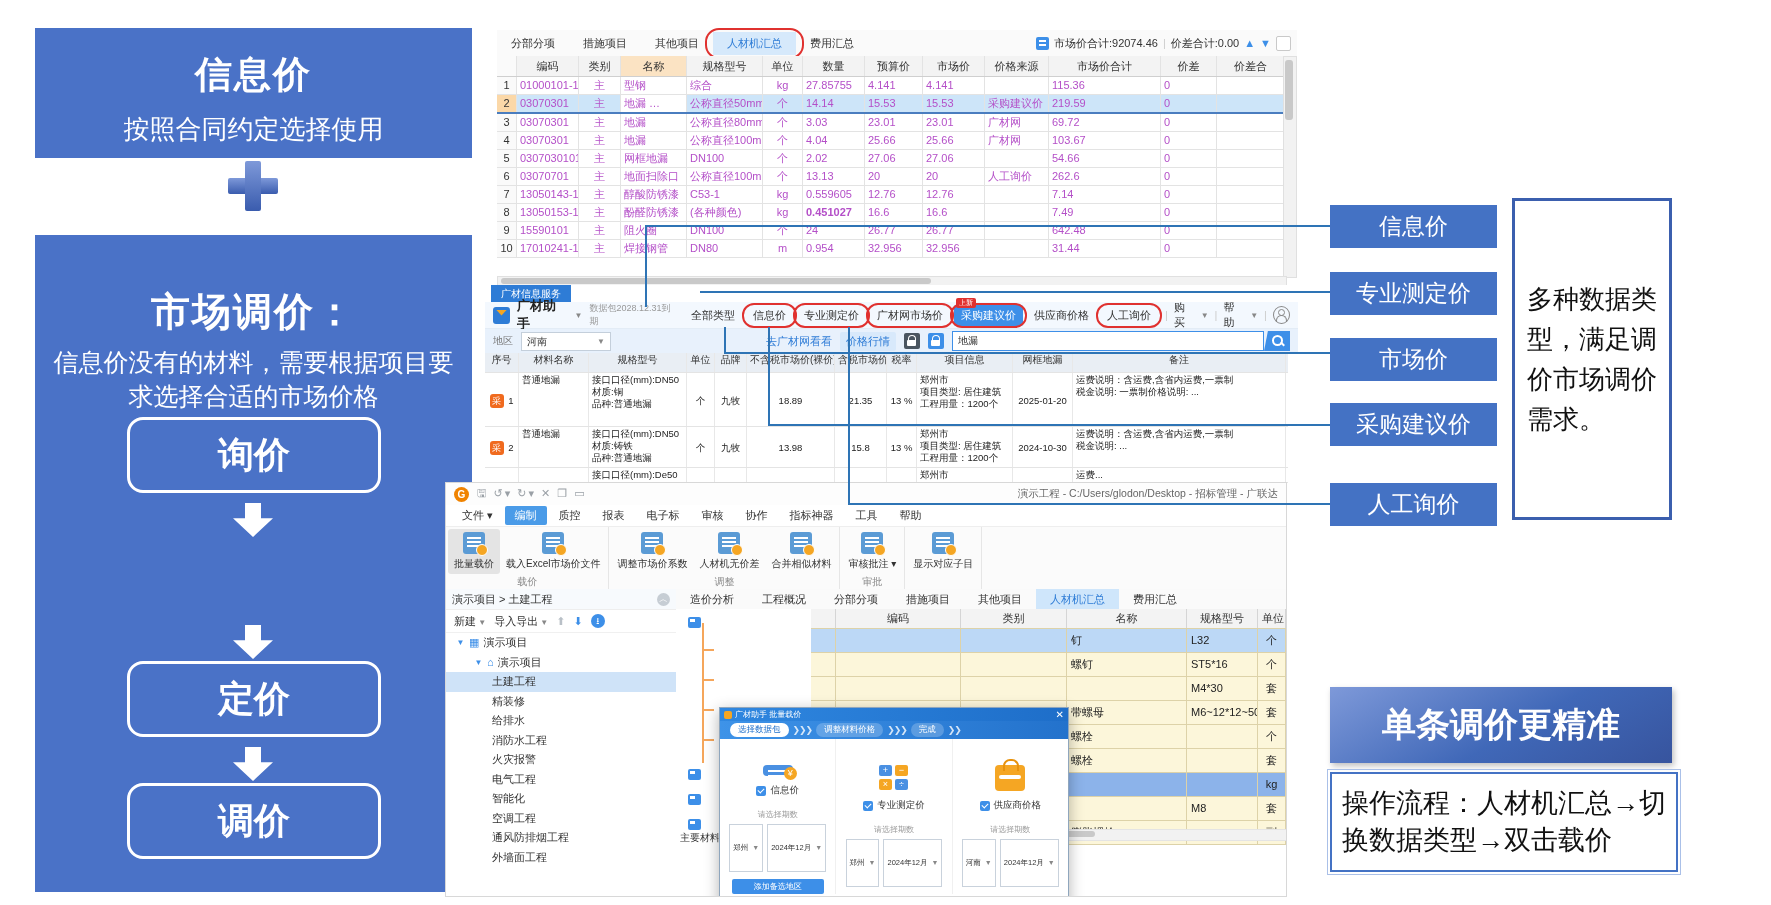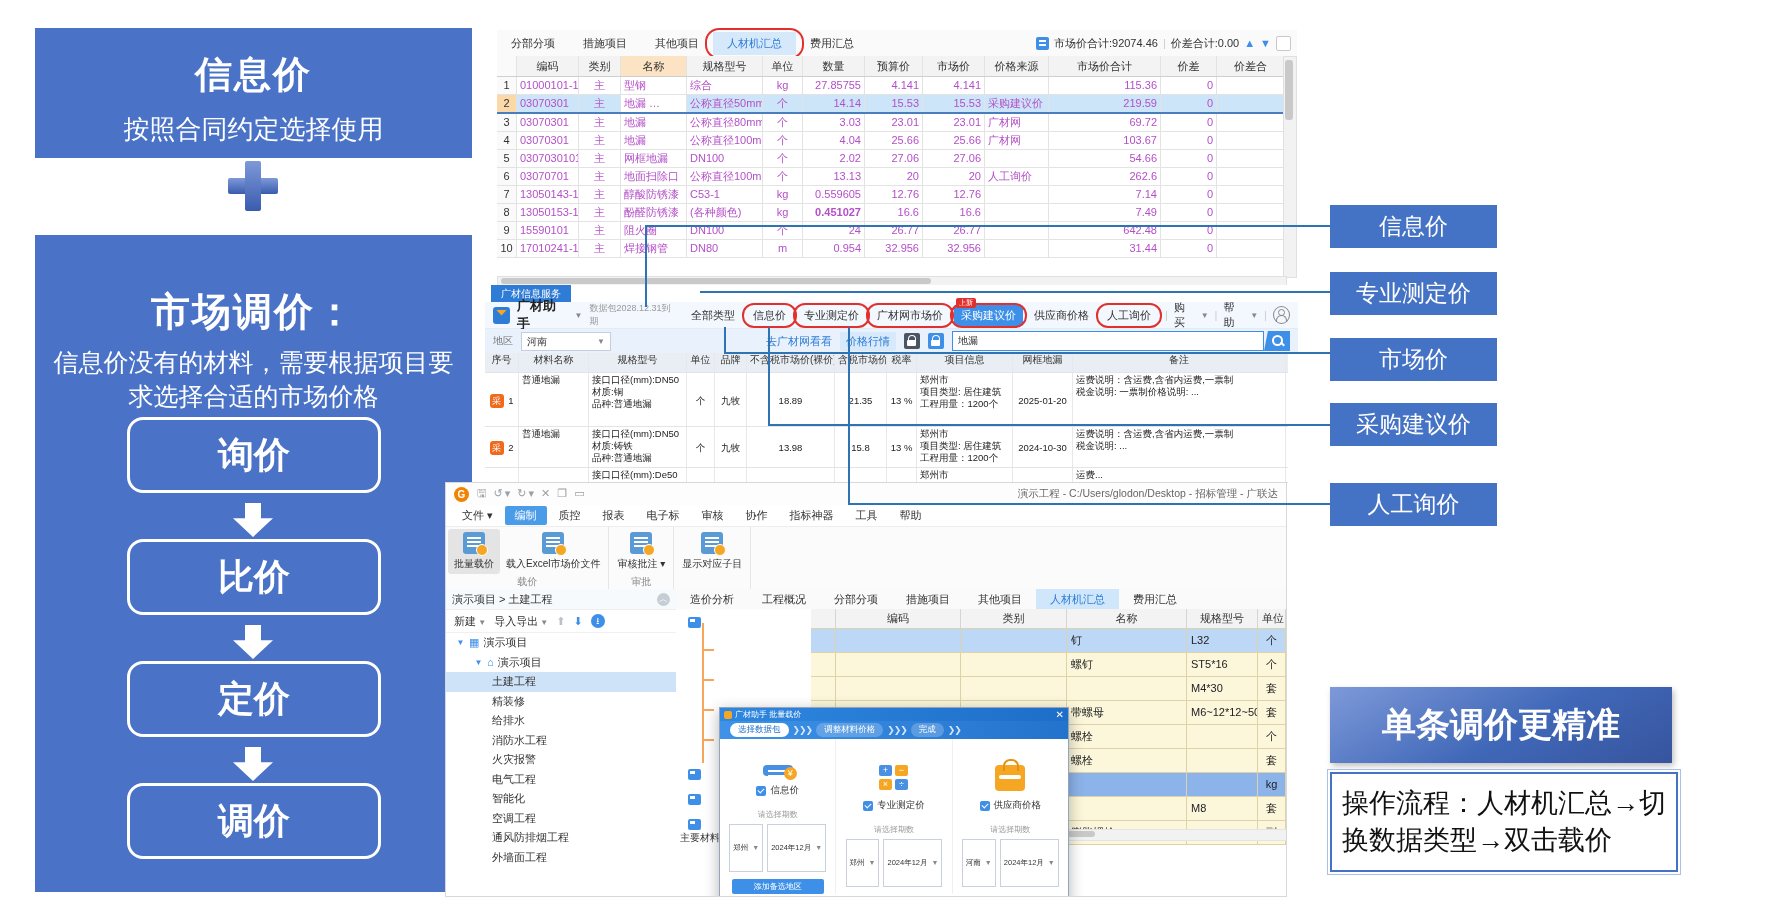--- a/index.html
+++ b/index.html
@@ -26,21 +26,21 @@
   .tt-sum{margin-left:auto;display:flex;align-items:center;gap:5px;color:#333;padding-right:6px;}
   .mini-ic{width:13px;height:13px;background:#3d8fe8;border-radius:2px;display:inline-block;position:relative;}
   .mini-ic:after{content:"";position:absolute;left:3px;top:3px;right:3px;height:2px;background:#fff;box-shadow:0 4px 0 #fff;}
   .tri-up{color:#3d8fe8;font-size:11px;} .tri-dn{color:#3d8fe8;font-size:11px;}
   .tt-grid{position:absolute;left:0;top:26px;width:788px;}
   .tt-row{display:flex;height:17px;line-height:17px;border-bottom:1px solid #e3e3e3;}
   .tt-row.hdr{height:20px;line-height:20px;background:#f3f3f3;color:#333;border-bottom:1px solid #cfcfcf;}
   .tt-cell{border-right:1px solid #e3e3e3;padding:0 3px;overflow:hidden;white-space:nowrap;color:#b44fc8;}
   .tt-row.hdr .tt-cell{color:#333;text-align:center;}
   .tt-cell.rn{color:#333;text-align:center;background:#fafafa;}
-  .num{text-align:right;}
+  .num{text-align:left;}
   .tt-row.sel{background:#cde5f9;border-bottom:2px solid #4a7dbf;}
   .tt-row.sel .tt-cell.rn{background:#fbd8a8;}
   .tt-row.sel .name-edit{background:#fff;position:relative;}
   .vscroll{position:absolute;right:0;top:26px;width:12px;height:220px;background:#f2f2f2;border:1px solid #e0e0e0;}
   .vthumb{position:absolute;left:1px;width:8px;background:#c9c9c9;border-radius:3px;}
   .hscroll{position:absolute;left:0;top:246px;width:788px;height:10px;background:#f2f2f2;border:1px solid #e0e0e0;}
   .hthumb{position:absolute;top:1px;height:6px;background:#c9c9c9;border-radius:3px;}
   
   .gc{left:485px;top:285px;width:813px;height:196px;z-index:2;font-size:11px;background:#fff;}
   .gc-tab{position:absolute;left:6px;top:0;height:17px;line-height:17px;padding:0 10px;background:#2e7cd6;color:#fff;font-size:10px;}
@@ -171,21 +171,20 @@
     <div class="lp-title" style="margin-top:22px;">信息价</div>
     <div class="lp-sub">按照合同约定选择使用</div>
   </div>
   <div class="plus" style="left:228px;top:178px;width:50px;height:16px;border-radius:2px;"></div>
   <div class="plus" style="left:245px;top:161px;width:16px;height:50px;border-radius:2px;"></div>
   <div class="abs lpanel" style="left:35px;top:235px;width:437px;height:657px;">
     <div class="lp-title" style="margin-top:50px;font-size:39px;">市场调价：</div>
     <div class="lp-sub" style="font-size:25px;line-height:34px;padding:0 14px;margin-top:6px;">信息价没有的材料，需要根据项目要求选择合适的市场价格</div>
     <div class="step-btn" style="top:182px;">询价</div>
     <div class="step-arrow" style="top:268px;"></div>
-    <div class="step-btn" style="top:304px;">比价</div>
     <div class="step-arrow" style="top:390px;"></div>
     <div class="step-btn" style="top:426px;">定价</div>
     <div class="step-arrow" style="top:512px;"></div>
     <div class="step-btn" style="top:548px;">调价</div>
   </div>
 
   <div class="abs tt">
     <div class="tt-tabs">
       <div id="tt-tabs" style="display:flex;align-items:center;">
           <div class="tt-tab">分部分项</div>
@@ -517,20 +516,37 @@
               <span class="ric"></span>
               <span>载入Excel市场价文件</span>
             </div>
           </div>
           <div class="rglabel">载价</div>
         </div>
         <div class="rgroup">
           <div class="rbtns">
             <div class="rbtn">
               <span class="ric"></span>
+              <span>调整市场价系数</span>
+            </div>
+            <div class="rbtn">
+              <span class="ric"></span>
+              <span>人材机无价差</span>
+            </div>
+            <div class="rbtn">
+              <span class="ric"></span>
+              <span>合并相似材料</span>
+            </div>
+          </div>
+          <div class="rglabel">调整</div>
+        </div>
+        <div class="rgroup">
+          <div class="rbtns">
+            <div class="rbtn">
+              <span class="ric"></span>
               <span>审核批注 ▾</span>
             </div>
           </div>
           <div class="rglabel">审批</div>
         </div>
         <div class="rgroup">
           <div class="rbtns">
             <div class="rbtn">
               <span class="ric"></span>
               <span>显示对应子目</span>
@@ -789,20 +805,23 @@
     </div>
   <div class="abs rlabel" style="left:1330px;top:338px;width:167px;height:43px;">
       <span>市场价</span>
     </div>
   <div class="abs rlabel" style="left:1330px;top:403px;width:167px;height:43px;">
       <span>采购建议价</span>
     </div>
   <div class="abs rlabel" style="left:1330px;top:483px;width:167px;height:43px;">
       <span>人工询价</span>
     </div>
+  <div class="abs rnote" style="left:1512px;top:198px;width:160px;height:322px;">
+    <span>多种数据类型，满足调价市场调价需求。</span>
+  </div>
   <div class="abs rhead" style="left:1330px;top:687px;width:342px;height:76px;">
     <span>单条调价更精准</span>
   </div>
   <div class="abs rflow" style="left:1330px;top:772px;width:348px;height:100px;">
     <span>操作流程：人材机汇总→切换数据类型→双击载价</span>
   </div>
 
 </div>
 
 </body></html>

